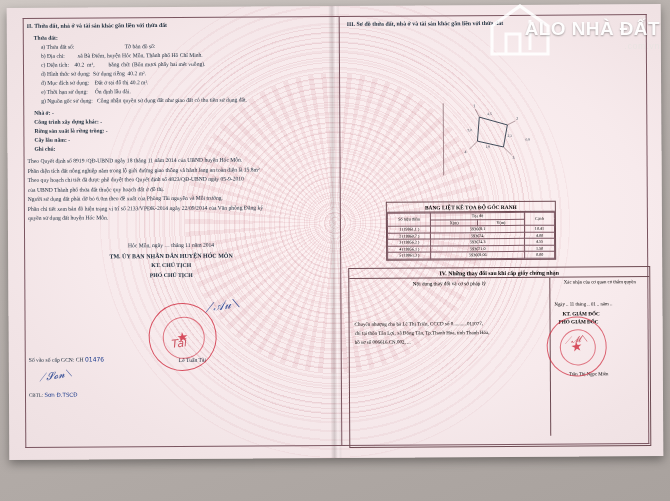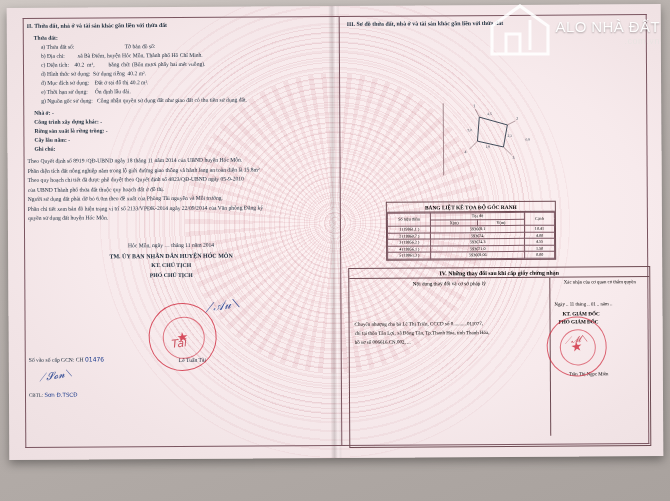--- a/index.html
+++ b/index.html
@@ -101,21 +101,21 @@
   }
   .sigred{
     position:absolute;font-family:"DejaVu Sans", sans-serif;
     color:#c23040;font-size:11px;font-style:italic;
     transform:rotate(-6deg);opacity:.8;pointer-events:none;white-space:nowrap;
   }
   
   #wm{position:absolute;right:6px;top:4px;width:210px;height:56px;opacity:.93;pointer-events:none;}
   #wm .house{position:absolute;right:104px;top:0;}
   #wm .txt{position:absolute;right:4px;top:14px;text-align:right;font-family:"Liberation Sans",sans-serif;}
-  #wm .t1{color:#ffffff;font-size:15px;font-weight:normal;letter-spacing:.4px;text-shadow:0 1px 2px rgba(0,0,0,.35);}
+  #wm .t1{color:#ffffff;font-size:19px;font-weight:bold;letter-spacing:.4px;text-shadow:0 1px 2px rgba(0,0,0,.35);}
   #wm .t2{color:#e9e4e2;font-size:9px;letter-spacing:.6px;margin-top:1px;}
 </style>
 </head>
 <body>
 
 <div id="photo">
 
   <div id="paper">
     <div class="rosette r3"></div>
     <div class="rosette"></div>

